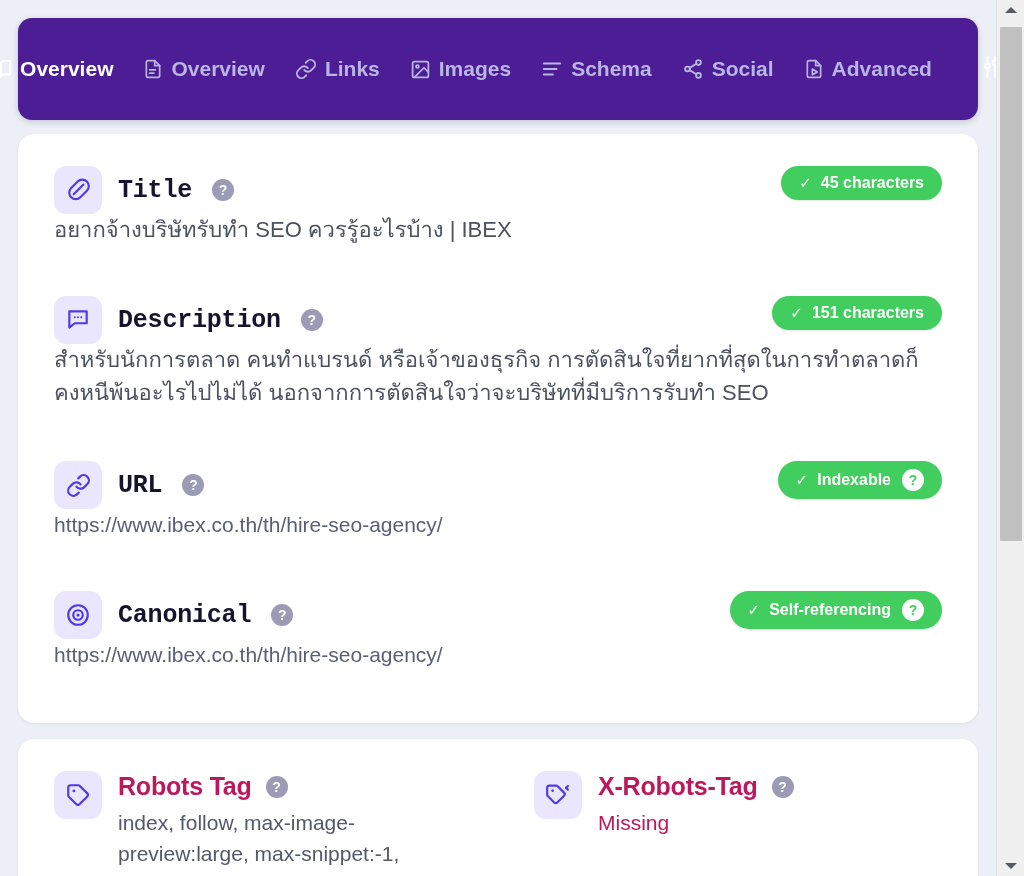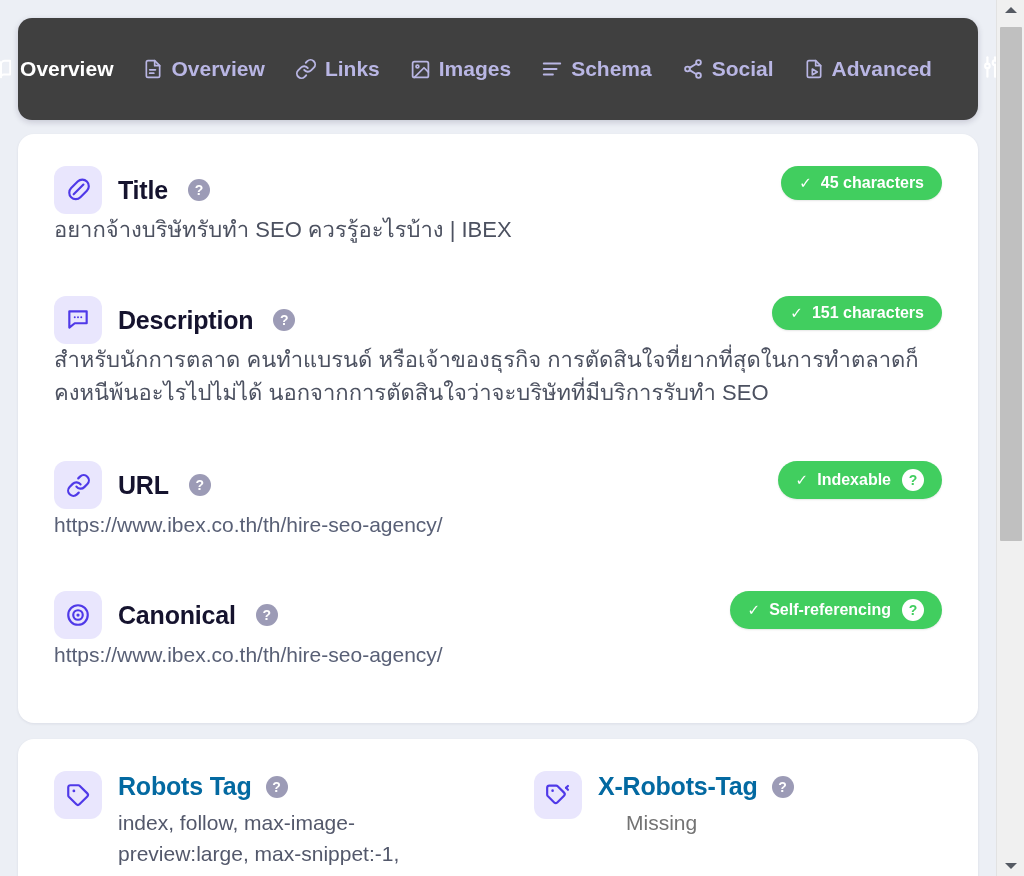--- a/index.html
+++ b/index.html
@@ -26,21 +26,21 @@
     background: #eceff5;
   }
 
   
   .navbar {
     position: absolute;
     left: 18px;
     top: 18px;
     width: 960px;
     height: 102px;
-    background: #404040;
+    background: #4c1d95;
     border-radius: 14px;
     display: flex;
     align-items: center;
     justify-content: center;
     gap: 0px;
     box-shadow: 0 2px 6px rgba(20,18,55,0.18);
   }
 
   .nav-items {
     display: flex;
@@ -105,20 +105,21 @@
     flex: 0 0 auto;
     color: #4f39e8;
   }
   .icon-box svg { display: block; }
 
   .field-title {
     font-size: 25px;
     font-weight: 700;
     color: #15132e;
     letter-spacing: -0.2px;
+    font-family: Liberation Mono, monospace;
   }
 
   .help {
     width: 22px;
     height: 22px;
     border-radius: 50%;
     background: #9c9bb6;
     color: #ffffff;
     font-size: 14px;
     font-weight: 700;
@@ -186,29 +187,29 @@
   
   .robots-grid {
     position: absolute;
     top: 32px;
     left: 0; right: 0;
     display: flex;
   }
   .robots-col { width: 50%; padding: 0 36px; display: flex; gap: 16px; }
   .robots-body { padding-top: 1px; }
   .robots-head { display: flex; align-items: center; gap: 10px; }
-  .robots-title { font-size: 25px; font-weight: 700; color: #0369a1; letter-spacing: -0.2px; }
+  .robots-title { font-size: 25px; font-weight: 700; color: #be185d; letter-spacing: -0.2px; }
   .robots-value {
     margin-top: 6px;
     font-size: 21px;
     color: #53586b;
     line-height: 1.48;
     max-width: 300px;
   }
-  .robots-value.missing { color: #737373; margin-left: 28px; }
+  .robots-value.missing { color: #be185d; }
 
   
   .scrollbar {
     position: absolute;
     right: 0; top: 0;
     width: 28px;
     height: 876px;
     background: #f0f0f0;
     border-left: 1px solid #e2e2e2;
   }

